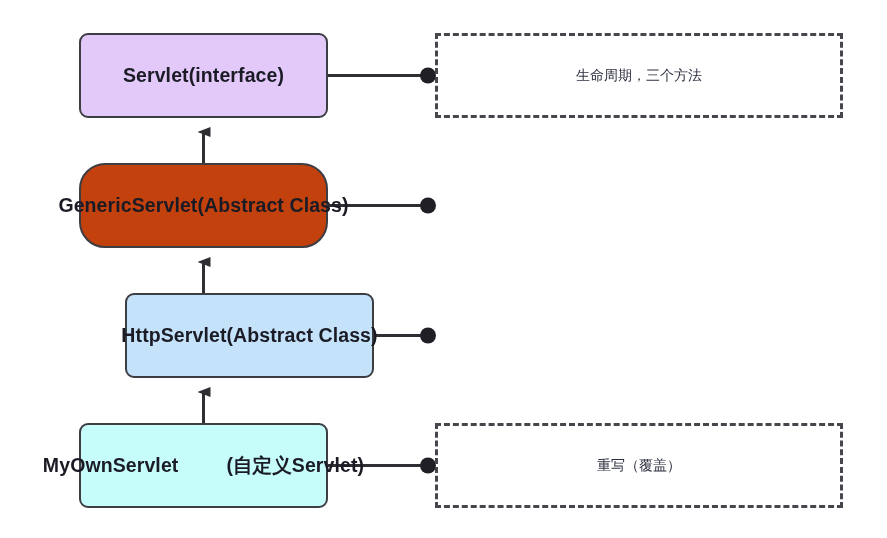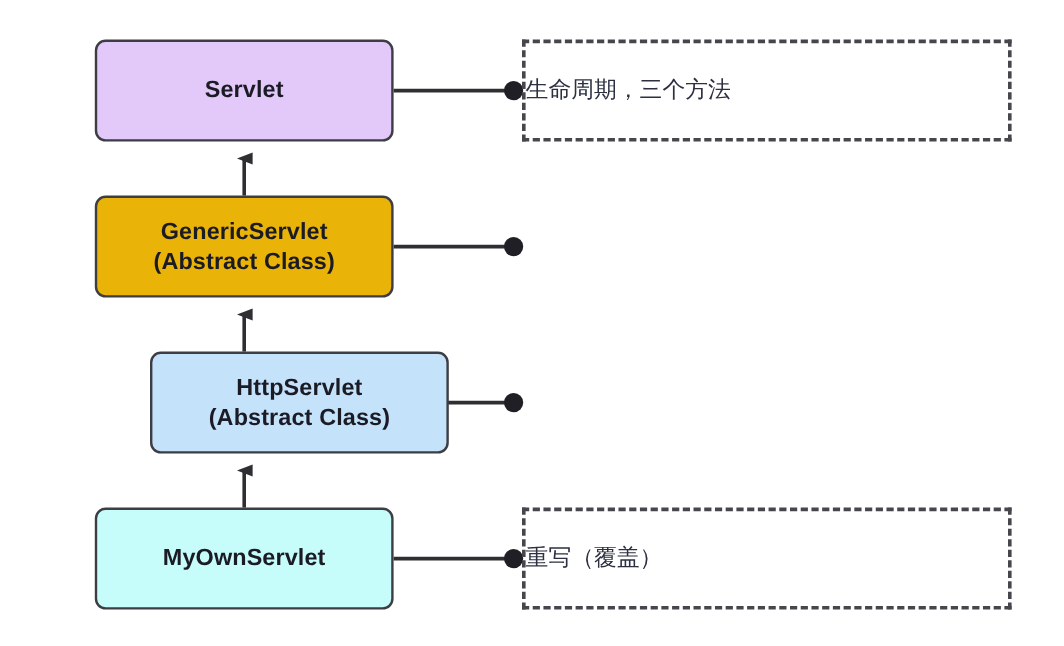--- a/index.html
+++ b/index.html
@@ -21,58 +21,58 @@
   
   .class-box {
     position: absolute;
     left: 79px;
     width: 249px;
     height: 85px;
     box-sizing: border-box;
     border: 2.5px solid #3d3d44;
     border-radius: 9px;
     display: flex;
-    flex-direction: column;
+    flex-direction: row;
     align-items: center;
     justify-content: center;
     text-align: center;
     color: #1b1b25;
     font-weight: bold;
     font-size: 19.5px;
     line-height: 1.28;
     letter-spacing: 0.1px;
     z-index: 4;
   }
   .class-box .line1,
   .class-box .line2 {
     display: block;
     white-space: nowrap;
   }
   #box-servlet      { top: 33px;  background: #e2c9f9; }
-  #box-generic      { top: 163px; background: #eab308; }
+  #box-generic      { top: 163px; background: #c2410c; border-radius: 26px; }
   #box-http         { top: 293px; background: #c5e2fb; margin-left: 46px; }
   #box-myown        { top: 423px; background: #c6fdfb; gap: 48px; }
 
   
   .note-box {
     position: absolute;
     left: 435px;
     width: 408px;
     height: 85px;
     box-sizing: border-box;
     border: 3px dashed #46464c;
     background: transparent;
     display: flex;
-    flex-direction: row;
+    flex-direction: column;
     align-items: center;
-    justify-content: space-between;
+    justify-content: center;
     text-align: center;
     color: #2c3040;
     font-weight: normal;
-    font-size: 19px;
+    font-size: 14px;
     line-height: 1.35;
     z-index: 3;
   }
   .note-box .nline {
     display: block;
     white-space: nowrap;
   }
   #note-servlet { top: 33px; }
   #note-generic { top: 163px; }
   #note-http    { top: 293px; }
@@ -126,34 +126,36 @@
       <circle cx="428" cy="335.5" r="8" fill="#1f1f25"></circle>
     </g>
     <g>
       <line x1="328" y1="465.5" x2="431" y2="465.5" stroke="#2e2e33" stroke-width="3"></line>
       <circle cx="428" cy="465.5" r="8" fill="#1f1f25"></circle>
     </g>
   </svg>
 
   <div class="class-box" id="box-servlet">
     <span class="line1">Servlet</span>
+    <span class="line2">(interface)</span>
   </div>
 
   <div class="class-box" id="box-generic">
     <span class="line1">GenericServlet</span>
     <span class="line2">(Abstract Class)</span>
   </div>
 
   <div class="class-box" id="box-http">
     <span class="line1">HttpServlet</span>
     <span class="line2">(Abstract Class)</span>
   </div>
 
   <div class="class-box" id="box-myown">
     <span class="line1">MyOwnServlet</span>
+    <span class="line2">(自定义Servlet)</span>
   </div>
 
   <div class="note-box" id="note-servlet">
     <span class="nline">生命周期，三个方法</span>
   </div>
 
 
 
   <div class="note-box" id="note-myown">
     <span class="nline">重写（覆盖）</span>

